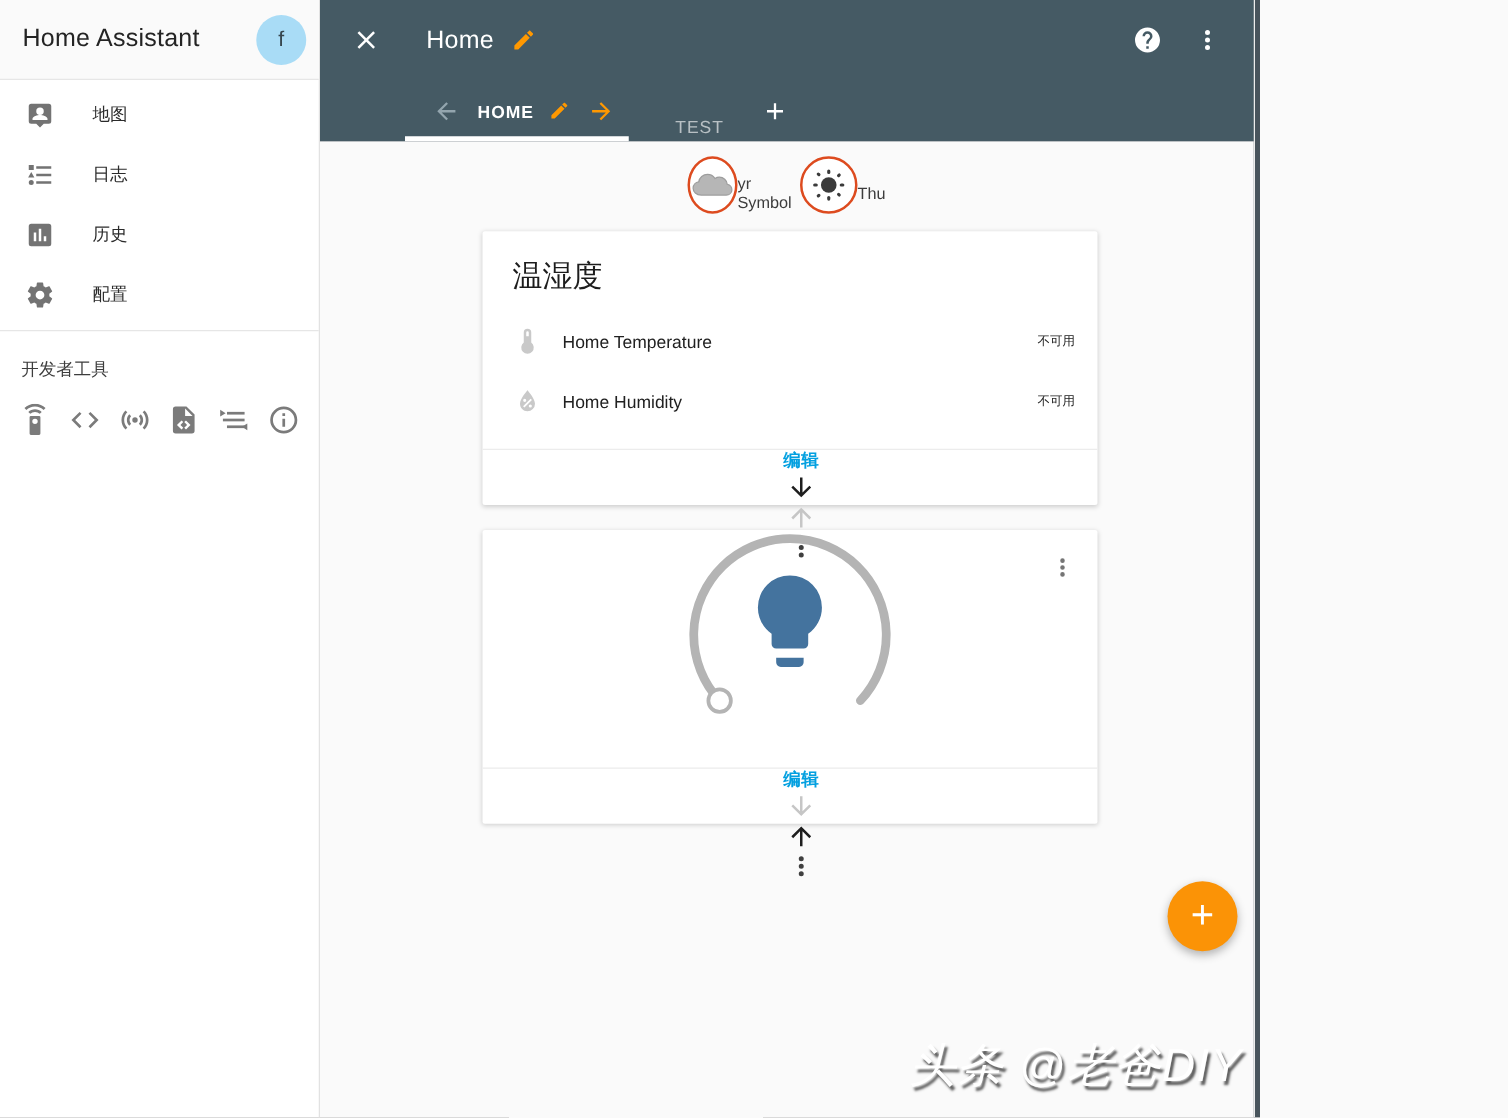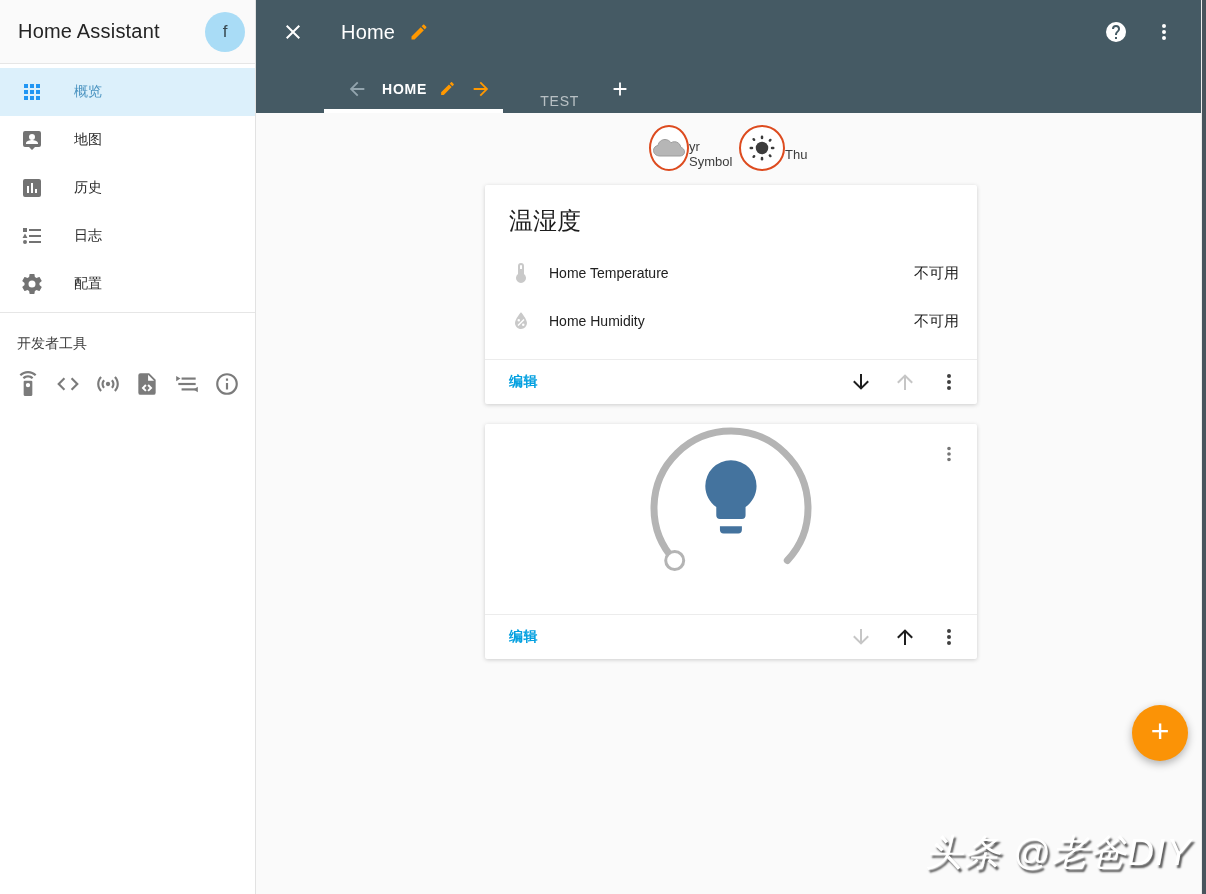--- a/index.html
+++ b/index.html
@@ -1,18 +1,18 @@
 <!DOCTYPE html>
 <html><head>
 <meta charset="utf-8">
 <style>
   * { margin:0; padding:0; box-sizing:border-box; }
   html,body { width:1206px; height:894px; }
   body { font-family:"Liberation Sans","DejaVu Sans",sans-serif; background:#fafafa; overflow:hidden; }
-  .app { position:relative; width:1206px; height:894px; background:#a3a3a3; overflow:hidden; }
+  .app { position:relative; width:1008px; height:894px; background:#a3a3a3; overflow:hidden; }
 
   
   .sidebar { position:absolute; left:0; top:0; width:256px; height:894px; background:#fff; border-right:1px solid #e2e2e2; z-index:2; }
   .sidebar-header { height:64px; background:#fafafa; border-bottom:1px solid #e6e6e6; display:flex; align-items:center; padding:0 10px 0 18px; }
   .sidebar-title { flex:1; font-size:20px; color:#242424; letter-spacing:.2px; }
   .avatar { width:40px; height:40px; border-radius:50%; background:#a9dcf6; color:#37474f; display:flex; align-items:center; justify-content:center; font-size:17px; }
   .nav { padding-top:4px; }
   .nav-item { height:48px; display:flex; align-items:center; padding-left:20px; cursor:pointer; }
   .nav-item .nicon { width:24px; height:24px; color:#737373; margin-right:30px; flex:none; }
   .nav-item .nlabel { font-size:14px; font-weight:500; color:#2b2b2b; }
@@ -49,23 +49,23 @@
   .badge-circle { width:46px; height:46px; border-radius:50%; border:2px solid #dd4b1f; background:#fff; display:flex; align-items:center; justify-content:center; }
   .badge-label { margin-top:12px; font-size:13px; color:#3c3c3c; }
 
   .column { width:492px; margin:14px auto 0; }
   .card-wrapper { background:#fff; border-radius:2px; box-shadow:0 1px 4px rgba(0,0,0,.18); margin-bottom:20px; }
   .card-title { padding:20px 24px 12px; font-size:24px; color:#1d1d1d; }
   .entity-rows { padding-bottom:14px; }
   .entity-row { display:flex; align-items:center; height:48px; padding:0 16px; }
   .entity-icon { width:24px; height:24px; color:#c9c9c9; margin:0 16px 0 8px; flex:none; }
   .entity-name { flex:1; font-size:14px; color:#212121; }
-  .entity-value { font-size:15px; color:#212121; padding-right:2px; }
-
-  .edit-bar { border-top:1px solid #ececec; height:45px; display:flex; align-items:center; padding:0 6px 0 24px; }
+  .entity-value { font-size:10px; color:#212121; padding-right:2px; }
+
+  .edit-bar { border-top:1px solid #ececec; height:45px; display:flex; align-items:center; padding:0 6px 0 24px;flex-direction:column; }
   .edit-link { font-size:14px; font-weight:bold; letter-spacing:.5px; color:#03a0e0; cursor:pointer; }
   .edit-spacer { flex:1; }
   .icon-btn { width:44px; height:44px; display:flex; align-items:center; justify-content:center; cursor:pointer; background:none; border:none; }
   .icon-btn svg { width:24px; height:24px; }
   .btn-enabled { color:#1e1e1e; }
   .btn-disabled { color:#c6c6c6; }
   .btn-kebab { color:#3f3f3f; }
 
   .light-card { position:relative; height:190px; }
   .card-kebab { position:absolute; top:10px; right:8px; width:40px; height:40px; display:flex; align-items:center; justify-content:center; color:#757575; cursor:pointer; }
@@ -85,51 +85,43 @@
 <div class="app">
 
   <aside class="sidebar">
     <div class="sidebar-header">
       <div class="sidebar-title">Home Assistant</div>
       <div class="avatar">
           <span>f</span>
         </div>
     </div>
     <nav class="nav">
-      <div class="nav-item active">
-        <span class="nicon">
-          <svg viewBox="0 0 24 24">
-              <path fill="currentColor" d="M16,20H20V16H16M16,14H20V10H16M10,8H14V4H10M16,8H20V4H16M10,14H14V10H10M4,14H8V10H4M4,20H8V16H4M10,20H14V16H10M4,8H8V4H4V8Z"></path>
-            </svg>
-        </span>
-        <span class="nlabel">概览</span>
-      </div>
       <div class="nav-item">
         <span class="nicon">
           <svg viewBox="0 0 24 24">
               <path fill="currentColor" d="M19,3H5A2,2 0 0,0 3,5V17A2,2 0 0,0 5,19H9L12,22L15,19H19A2,2 0 0,0 21,17V5A2,2 0 0,0 19,3M12,6A3,3 0 0,1 15,9A3,3 0 0,1 12,12A3,3 0 0,1 9,9A3,3 0 0,1 12,6M18,16H6V15C6,13 10,11.9 12,11.9C14,11.9 18,13 18,15V16Z"></path>
             </svg>
         </span>
         <span class="nlabel">地图</span>
       </div>
       <div class="nav-item">
         <span class="nicon">
           <svg viewBox="0 0 24 24">
+              <path fill="currentColor" d="M5,9.5L7.5,14H2.5L5,9.5M3,4H7V8H3V4M5,20A2,2 0 0,0 7,18A2,2 0 0,0 5,16A2,2 0 0,0 3,18A2,2 0 0,0 5,20M9,5V7H21V5H9M9,19H21V17H9V19M9,13H21V11H9V13Z"></path>
+            </svg>
+        </span>
+        <span class="nlabel">日志</span>
+      </div>
+      <div class="nav-item">
+        <span class="nicon">
+          <svg viewBox="0 0 24 24">
               <path fill="currentColor" d="M19,3H5A2,2 0 0,0 3,5V19A2,2 0 0,0 5,21H19A2,2 0 0,0 21,19V5A2,2 0 0,0 19,3M9,17H7V10H9V17M13,17H11V7H13V17M17,17H15V13H17V17Z"></path>
             </svg>
         </span>
         <span class="nlabel">历史</span>
-      </div>
-      <div class="nav-item">
-        <span class="nicon">
-          <svg viewBox="0 0 24 24">
-              <path fill="currentColor" d="M5,9.5L7.5,14H2.5L5,9.5M3,4H7V8H3V4M5,20A2,2 0 0,0 7,18A2,2 0 0,0 5,16A2,2 0 0,0 3,18A2,2 0 0,0 5,20M9,5V7H21V5H9M9,19H21V17H9V19M9,13H21V11H9V13Z"></path>
-            </svg>
-        </span>
-        <span class="nlabel">日志</span>
       </div>
       <div class="nav-item">
         <span class="nicon">
           <svg viewBox="0 0 24 24">
               <path fill="currentColor" d="M12,15.5A3.5,3.5 0 0,1 8.5,12A3.5,3.5 0 0,1 12,8.5A3.5,3.5 0 0,1 15.5,12A3.5,3.5 0 0,1 12,15.5M19.43,12.97C19.47,12.65 19.5,12.33 19.5,12C19.5,11.67 19.47,11.34 19.43,11L21.54,9.37C21.73,9.22 21.78,8.95 21.66,8.73L19.66,5.27C19.54,5.05 19.27,4.96 19.05,5.05L16.56,6.05C16.04,5.66 15.5,5.32 14.87,5.07L14.5,2.42C14.46,2.18 14.25,2 14,2H10C9.75,2 9.54,2.18 9.5,2.42L9.13,5.07C8.5,5.32 7.96,5.66 7.44,6.05L4.95,5.05C4.73,4.96 4.46,5.05 4.34,5.27L2.34,8.73C2.21,8.95 2.27,9.22 2.46,9.37L4.57,11C4.53,11.34 4.5,11.67 4.5,12C4.5,12.33 4.53,12.65 4.57,12.97L2.46,14.63C2.27,14.78 2.21,15.05 2.34,15.27L4.34,18.73C4.46,18.95 4.73,19.03 4.95,18.95L7.44,17.94C7.96,18.34 8.5,18.68 9.13,18.93L9.5,21.58C9.54,21.82 9.75,22 10,22H14C14.25,22 14.46,21.82 14.5,21.58L14.87,18.93C15.5,18.67 16.04,18.34 16.56,17.94L19.05,18.95C19.27,19.03 19.54,18.95 19.66,18.73L21.66,15.27C21.78,15.05 21.73,14.78 21.54,14.63L19.43,12.97Z"></path>
             </svg>
         </span>
         <span class="nlabel">配置</span>
       </div>
     </nav>

